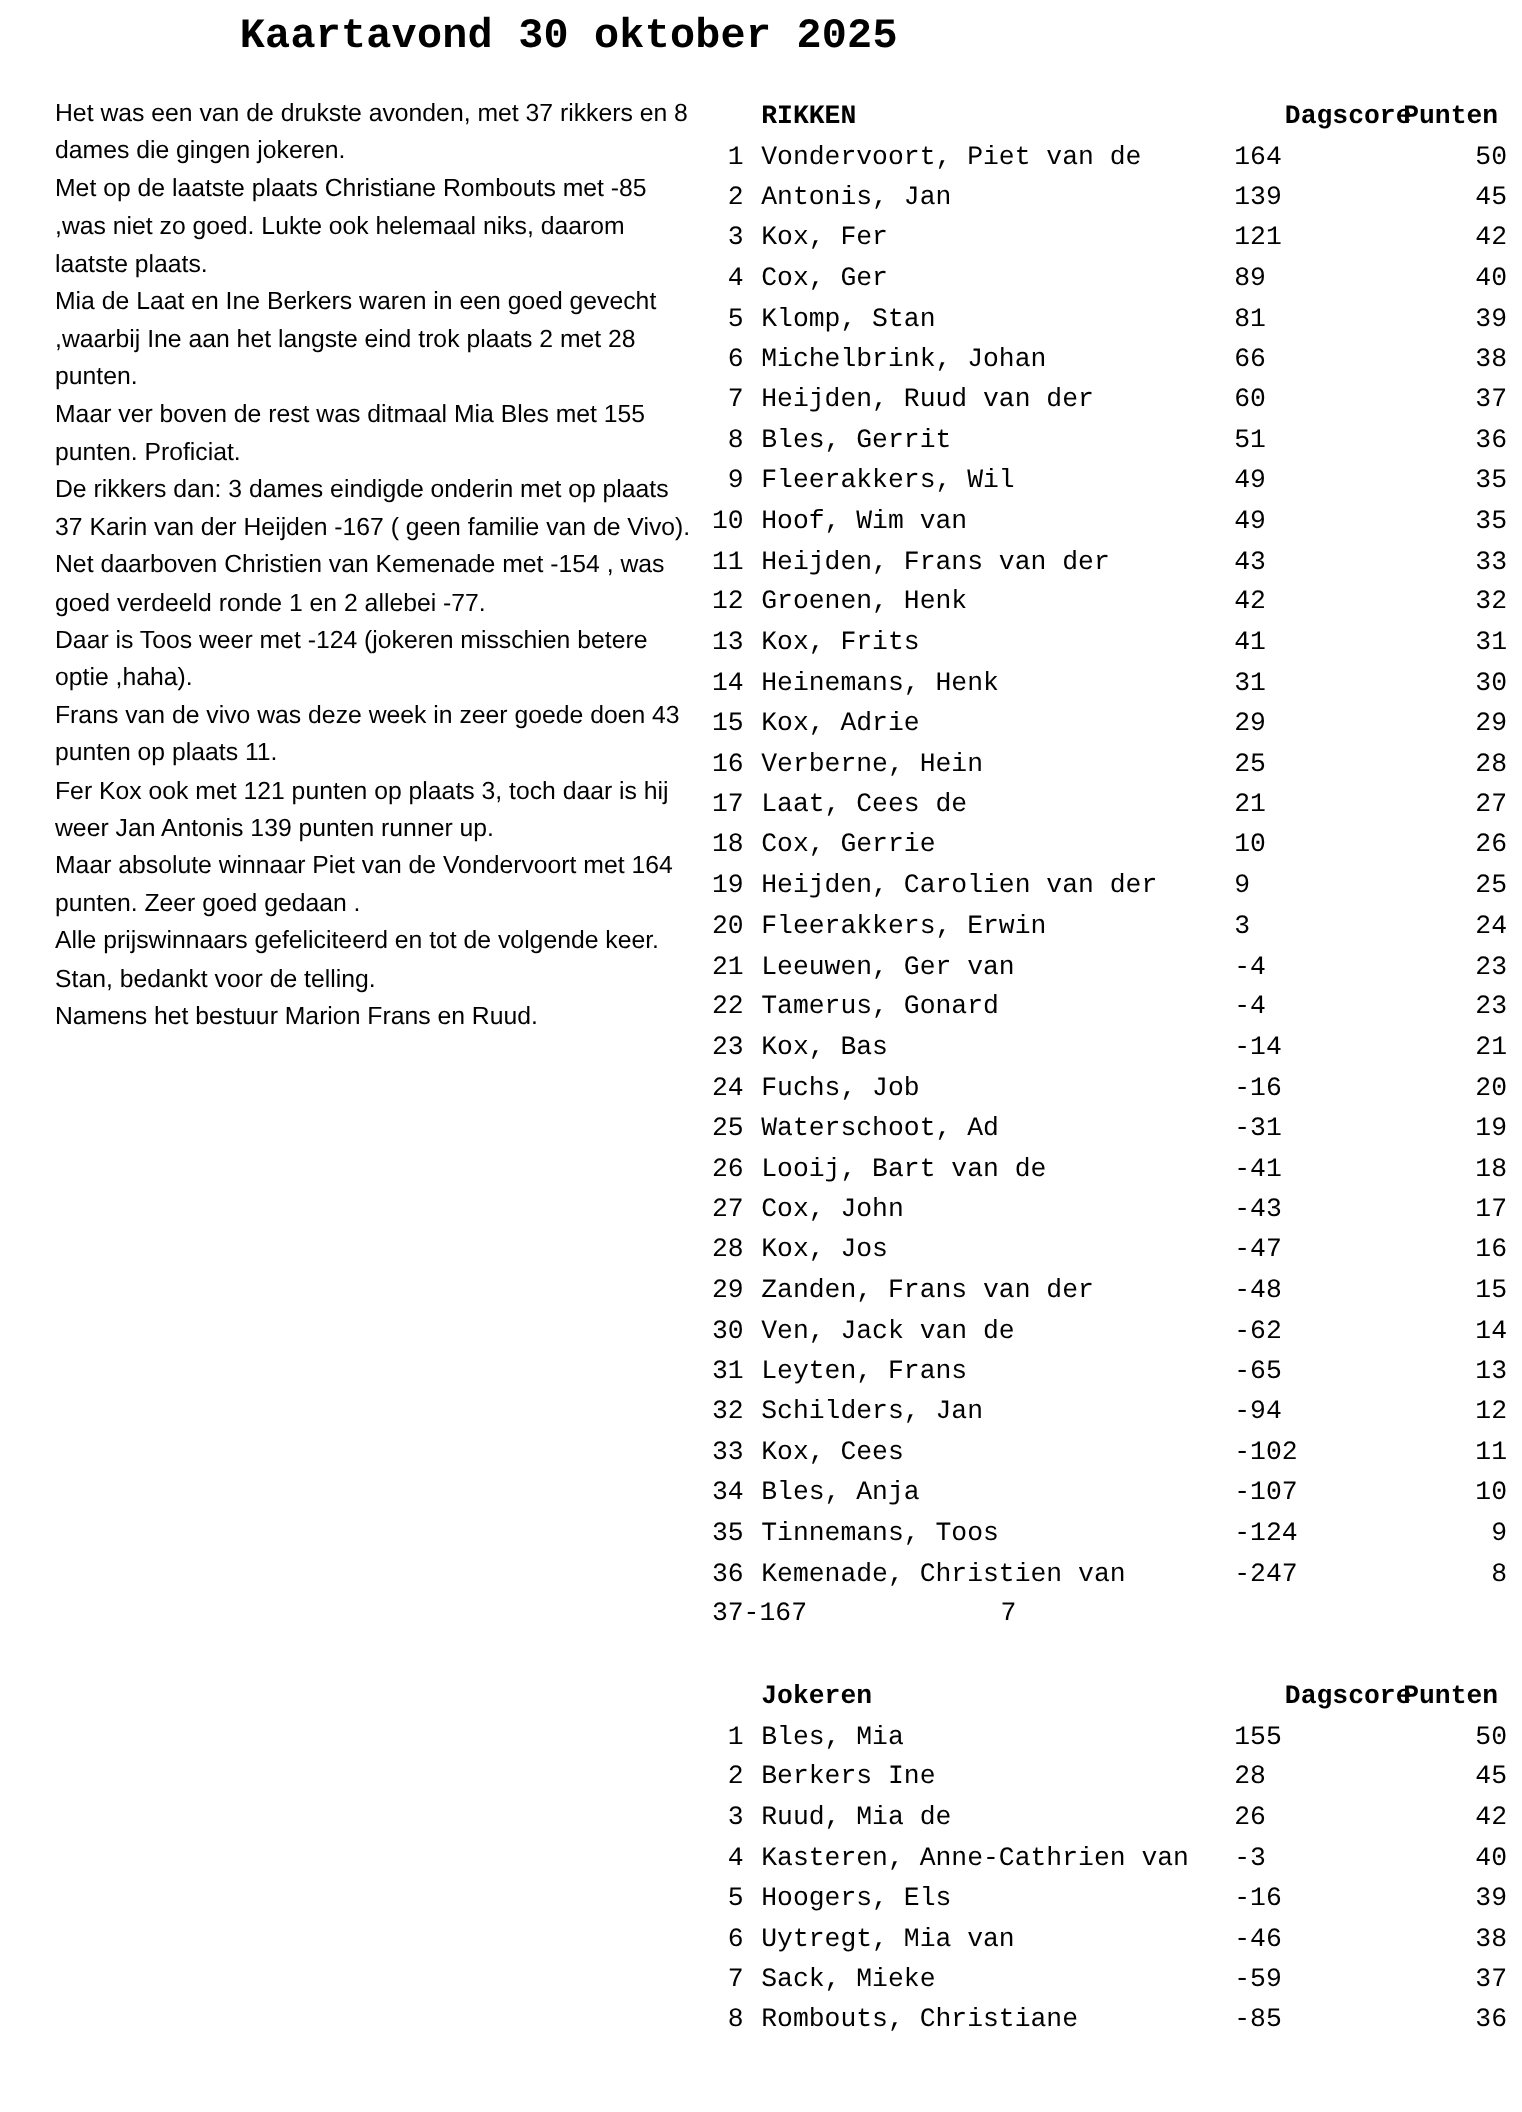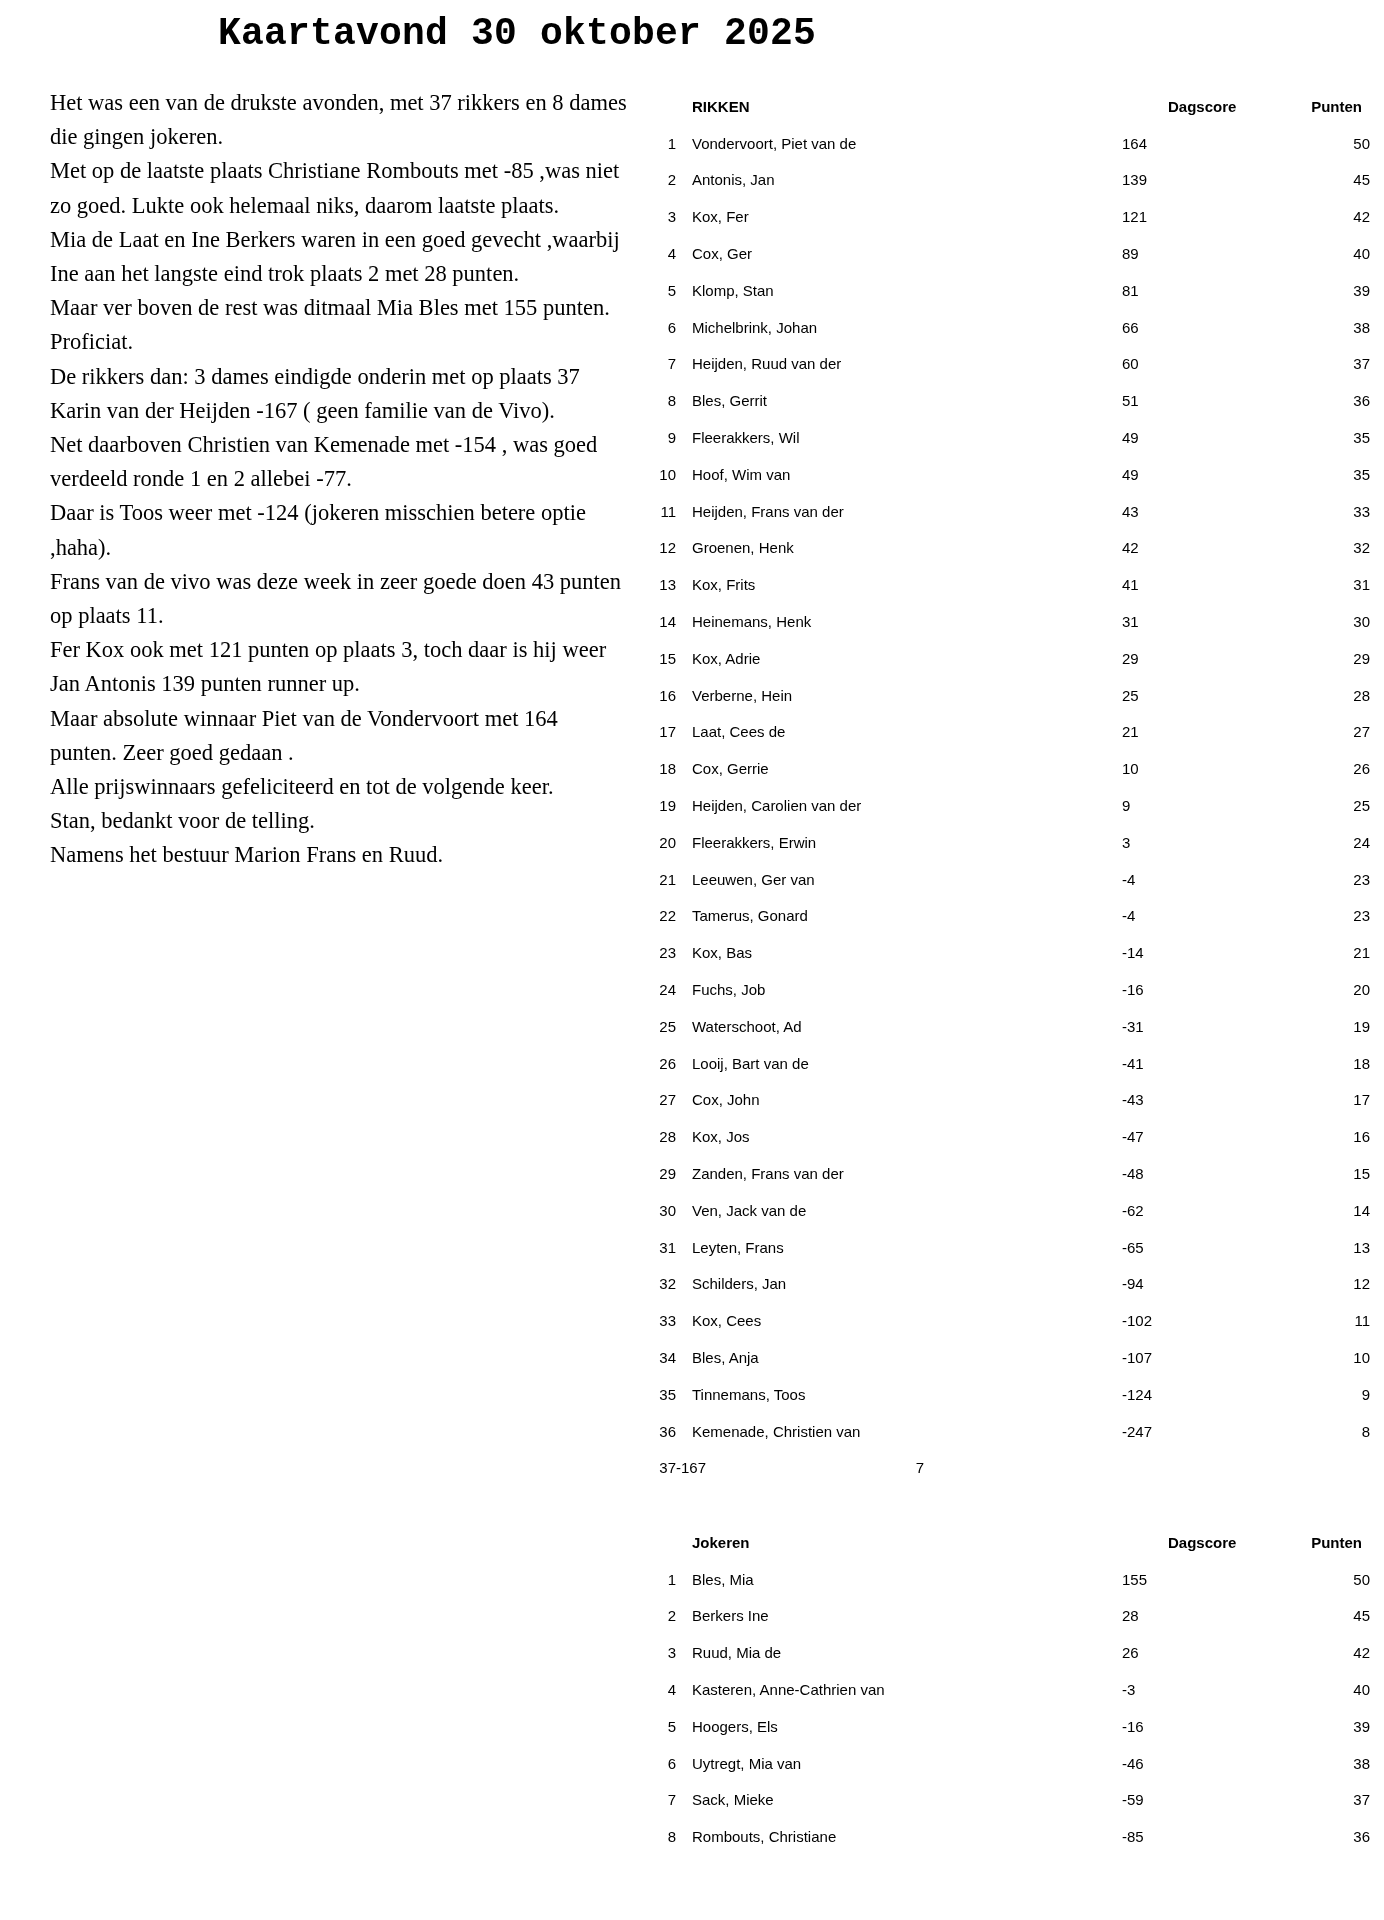--- a/index.html
+++ b/index.html
@@ -9,28 +9,28 @@
     font-family: "Liberation Sans", "DejaVu Sans", sans-serif;
   }
   .title {
     position: absolute; left: 218px; top: 12px;
     font-family: Liberation Mono, monospace;
     font-weight: bold; font-size: 38px; letter-spacing: 0.2px;
     white-space: nowrap;
   }
   .report {
     position: absolute; left: 50px; top: 86px; width: 580px;
-    font-family: Liberation Serif, serif;
+    font-family: Liberation Sans, sans-serif;
     font-size: 22.5px; line-height: 34.2px;
   }
   .report p { margin: 0; white-space: normal; }
   .standings {
     position: absolute; left: 630px; width: 740px;
-    font-family: Liberation Sans, sans-serif;
-    font-size: 15px;
+    font-family: Liberation Mono, monospace;
+    font-size: 24px;
   }
   .standings.rikken { top: 88px; }
   .standings.jokeren { top: 1524px; }
   .st-head, .st-row {
     display: flex; align-items: center; height: 36.8px; white-space: nowrap;
   }
   .st-head { font-weight: bold; }
   .c-rank { width: 46px; text-align: right; flex: none; }
   .c-name { width: 430px; padding-left: 16px; flex: none; overflow: visible; }
   .c-day { width: 127px; flex: none; }

